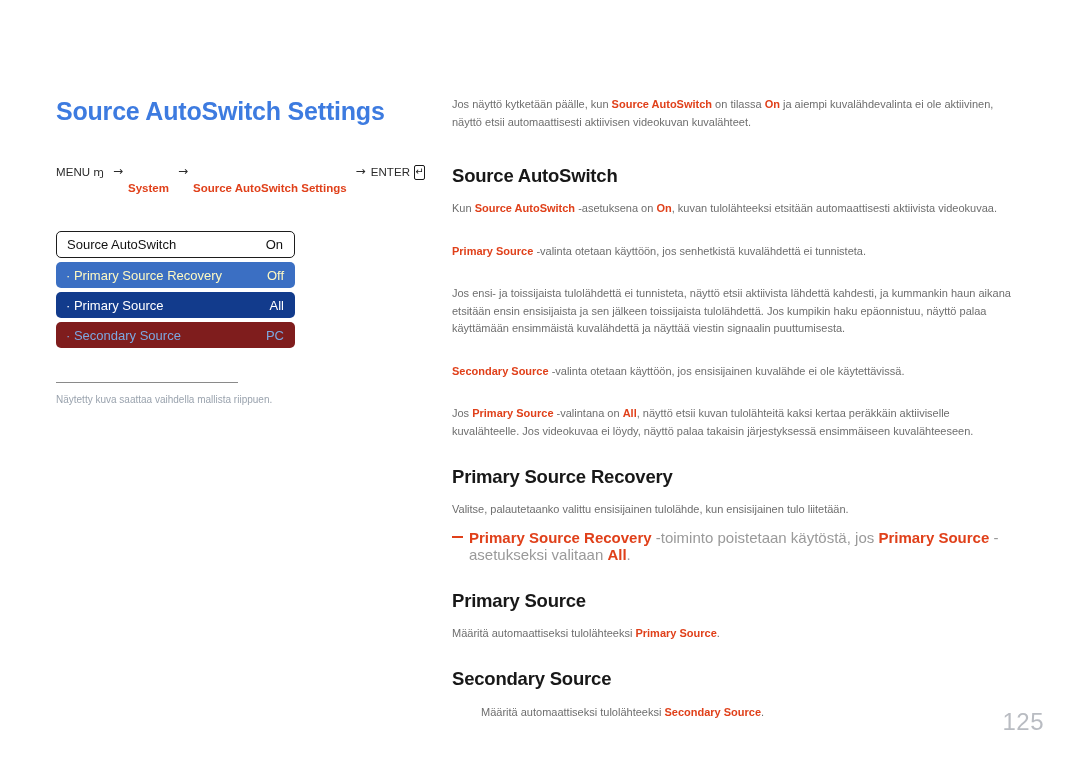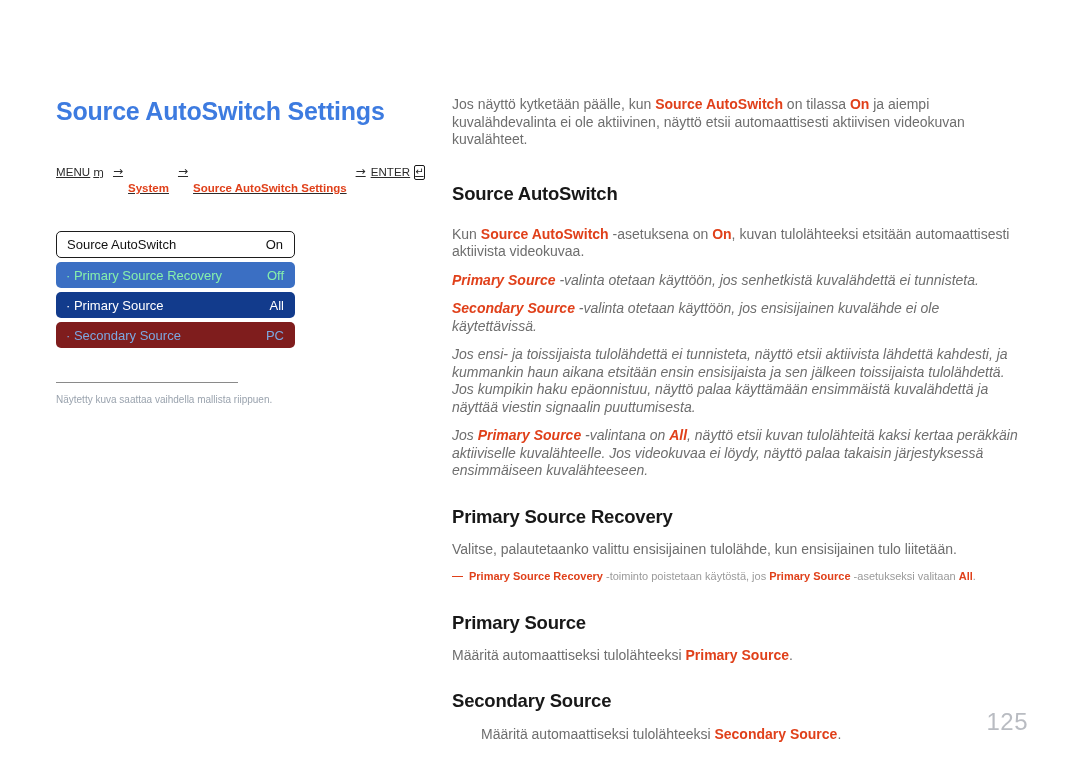--- a/index.html
+++ b/index.html
@@ -34,21 +34,20 @@
   }
 
   .breadcrumb {
     margin-top: 23px;
     font-size: 11.5px;
     color: #2b2b2b;
     white-space: nowrap;
     display: flex;
     align-items: center;
     gap: 0px;
-    text-decoration: underline;
   }
   .bc-menu { letter-spacing: 0.1px; }
   .bc-menu-glyph {
     font-family: "DejaVu Sans", sans-serif;
     font-size: 11px;
     margin-left: 3px;
     position: relative;
     top: 1px;
   }
   .bc-arrow {
@@ -101,21 +100,21 @@
     margin-bottom: 4px;
   }
   .osd-row.head {
     background: #ffffff;
     border: 1.2px solid #1d1d1d;
     color: #111111;
     height: 27px;
   }
   .osd-row.dim-a {
     background: #3b6fc3;
-    color: #86efac;
+    color: #fef9c3;
   }
   .osd-row.selected {
     background: #123b8c;
     color: #ffffff;
   }
   .osd-row.dim-b {
     background: #7f1d1d;
     color: #7ca8e0;
   }
   .osd-label { white-space: nowrap; }
@@ -136,65 +135,65 @@
 
   
   .right-col {
     position: absolute;
     left: 452px;
     top: 96px;
     width: 568px;
   }
 
   .body-p {
-    font-size: 14px;
+    font-size: 11px;
     line-height: 17.5px;
     color: #6e6e6e;
     margin: 0 0 0 0;
   }
-  .body-p + .body-p { margin-top: 11px; font-style: italic; }
+  .body-p + .body-p { margin-top: 25px; }
 
   .sec-h {
     font-size: 18.5px;
     font-weight: bold;
     color: #181818;
     letter-spacing: -0.2px;
     margin: 0;
     line-height: 1.25;
   }
   .spacer-lg { height: 33px; }
   .spacer-md { height: 25px; }
   .spacer-sm { height: 13px; }
 
   .red {
     color: #e0401a;
     font-weight: bold;
   }
 
   .note-line {
-    font-size: 11px;
+    font-size: 15px;
     line-height: 17.5px;
     color: #9a9a9a;
     position: relative;
     padding-left: 17px;
     margin-top: 10px;
   }
   .note-line .dash {
     position: absolute;
     left: 0;
     top: 7.5px;
     width: 11px;
     height: 1.6px;
     background: #e0401a;
   }
 
   
   .page-num {
     position: absolute;
-    right: 52px;
+    right: 36px;
     bottom: 27px;
     font-size: 24px;
     color: #b9bcc2;
     letter-spacing: 0.5px;
     font-weight: normal;
   }
 </style>
 </head>
 <body>
 
@@ -239,24 +238,24 @@
 </div>
 
 <div class="right-col">
 
   <p class="body-p" id="intro-p"><span>Jos näyttö kytketään päälle, kun </span><span class="red">Source AutoSwitch</span><span> on tilassa </span><span class="red">On</span><span> ja aiempi kuvalähdevalinta ei ole aktiivinen, näyttö etsii automaattisesti aktiivisen videokuvan kuvalähteet.</span></p>
 
   <div id="sections-host">
       <div class="spacer-lg"></div>
       <h2 class="sec-h">Source AutoSwitch</h2>
       <div class="spacer-sm"></div>
-      <p class="body-p first" style="margin-top: 8px;"><span>Kun </span><span class="red">Source AutoSwitch</span><span> -asetuksena on </span><span class="red">On</span><span>, kuvan tulolähteeksi etsitään automaattisesti aktiivista videokuvaa.</span></p>
+      <p class="body-p first" style="margin-top: 0px;"><span>Kun </span><span class="red">Source AutoSwitch</span><span> -asetuksena on </span><span class="red">On</span><span>, kuvan tulolähteeksi etsitään automaattisesti aktiivista videokuvaa.</span></p>
       <p class="body-p"><span class="red">Primary Source</span><span> -valinta otetaan käyttöön, jos senhetkistä kuvalähdettä ei tunnisteta.</span></p>
+      <p class="body-p"><span>Jos ensi- ja toissijaista tulolähdettä ei tunnisteta, näyttö etsii aktiivista lähdettä kahdesti, ja kummankin haun aikana etsitään ensin ensisijaista ja sen jälkeen toissijaista tulolähdettä. Jos kumpikin haku epäonnistuu, näyttö palaa käyttämään ensimmäistä kuvalähdettä ja näyttää viestin signaalin puuttumisesta.</span></p>
       <p class="body-p"><span class="red">Secondary Source</span><span> -valinta otetaan käyttöön, jos ensisijainen kuvalähde ei ole käytettävissä.</span></p>
-      <p class="body-p"><span>Jos ensi- ja toissijaista tulolähdettä ei tunnisteta, näyttö etsii aktiivista lähdettä kahdesti, ja kummankin haun aikana etsitään ensin ensisijaista ja sen jälkeen toissijaista tulolähdettä. Jos kumpikin haku epäonnistuu, näyttö palaa käyttämään ensimmäistä kuvalähdettä ja näyttää viestin signaalin puuttumisesta.</span></p>
       <p class="body-p"><span>Jos </span><span class="red">Primary Source</span><span> -valintana on </span><span class="red">All</span><span>, näyttö etsii kuvan tulolähteitä kaksi kertaa peräkkäin aktiiviselle kuvalähteelle. Jos videokuvaa ei löydy, näyttö palaa takaisin järjestyksessä ensimmäiseen kuvalähteeseen.</span></p>
       <div class="spacer-md"></div>
       <h2 class="sec-h">Primary Source Recovery</h2>
       <div class="spacer-sm"></div>
       <p class="body-p first" style="margin-top: 0px;"><span>Valitse, palautetaanko valittu ensisijainen tulolähde, kun ensisijainen tulo liitetään.</span></p>
       <div class="note-line"><span class="dash"></span><span><span class="red">Primary Source Recovery</span><span> -toiminto poistetaan käytöstä, jos </span><span class="red">Primary Source</span><span> -asetukseksi valitaan </span><span class="red">All</span><span>.</span></span></div>
       <div class="spacer-md"></div>
       <h2 class="sec-h">Primary Source</h2>
       <div class="spacer-sm"></div>
       <p class="body-p first" style="margin-top: 0px;"><span>Määritä automaattiseksi tulolähteeksi </span><span class="red">Primary Source</span><span>.</span></p>

